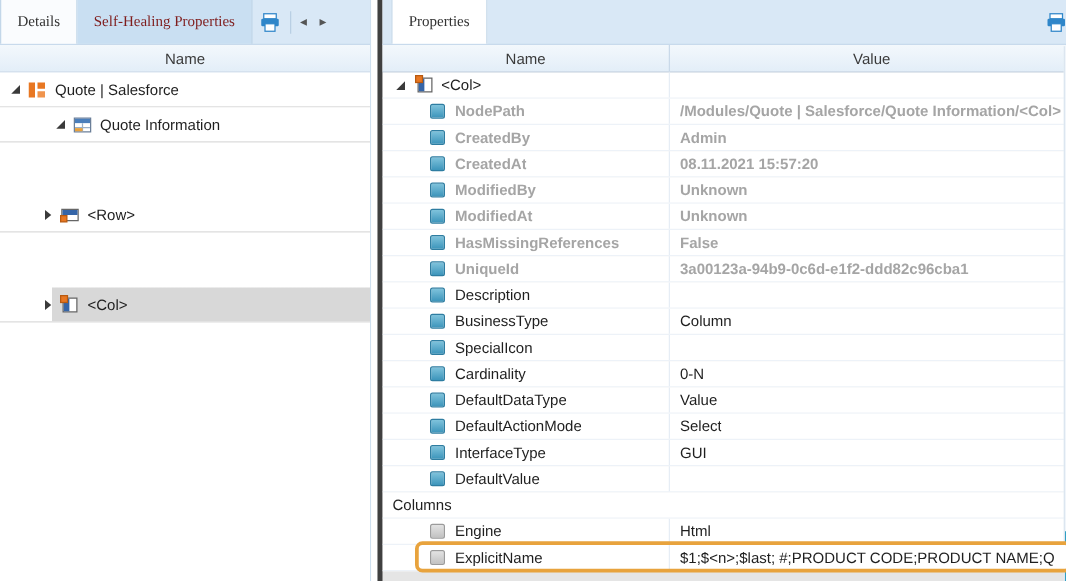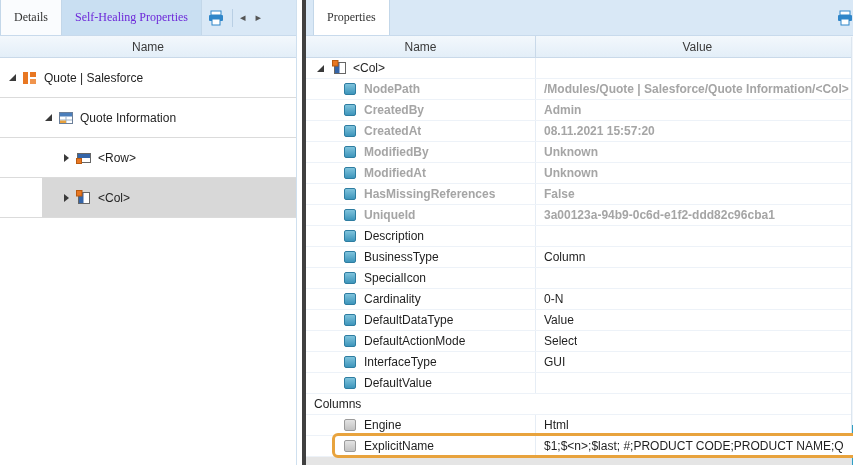--- a/index.html
+++ b/index.html
@@ -10,38 +10,38 @@
     display:flex; background:#fff;
   }
   
   .left-panel { width:297px; flex:none; display:flex; flex-direction:column; border-right:1px solid #cfe0ef; background:#fff; }
   .gap { width:5px; flex:none; background:#fff; }
   .right-panel { flex:1; display:flex; flex-direction:column; position:relative; background:#e5e5e5; border-left:4px solid #404040; }
   
   .tabstrip { height:36px; flex:none; background:var(--tab-strip,#d9e8f6); display:flex; align-items:stretch; border-bottom:1px solid #c8daec; }
   .tab { display:flex; align-items:center; padding:0 13px; border-right:1px solid #c3d7e9; white-space:nowrap; color:#333;font-family:Liberation Serif, serif; }
   .tab.details { background:#fafcfe; border-left:1px solid #c3d7e9; }
-  .tab.shp { background:#c9dff2; color:#6d28d9; }
+  .tab.shp { background:#c9dff2; color:#7f1d1d; }
   .tab.props { background:#ffffff; margin-left:7px; border-left:1px solid #c3d7e9; }
   .icon-btn { display:flex; align-items:center; padding:0 6px; }
   .vsep { width:1px; height:18px; background:#b9cfe4; align-self:center; margin:0 2px; }
   .nav-arrow { display:flex; align-items:center; padding:0 5px; font-size:11px; color:#555; }
   .strip-spacer { flex:1; }
   
   .grid-header { height:22px; flex:none; background:linear-gradient(#f3f8fc,#e3eef8); border-bottom:1px solid #c9d9e9; display:flex; align-items:center; color:#3a3a3a; }
   .hcell { text-align:center; height:100%; display:flex; align-items:center; justify-content:center; }
   .hcell.full { flex:1; }
   .hcell.name-col { width:230px; flex:none; border-right:1px solid #c9d9e9; }
   .hcell.value-col { flex:1; }
   
   .tree { flex:1; overflow:hidden; }
-  .tree-row { height:40px; display:flex; align-items:center; border-bottom:1px solid #dbdbdb; position:relative; background:#fff; }
+  .tree-row { height:28px; display:flex; align-items:center; border-bottom:1px solid #dbdbdb; position:relative; background:#fff; }
   .tree-row.lvl0 { padding-left:6px; }
   .tree-row.lvl1 { padding-left:42px; }
-  .tree-row.lvl2 { padding-left:60px; }
+  .tree-row.lvl2 { padding-left:32px;margin-top:44px; }
   .tree-row.selected { background:linear-gradient(to right,#ffffff 42px,var(--selection,#d8d8d8) 42px); }
   .arrow { width:12px; height:12px; flex:none; display:flex; align-items:center; justify-content:center; margin-right:4px; }
   .tree-row[data-arrow="expanded"] .arrow::before,
   .arrow.expanded::before { content:""; width:0; height:0; border-left:7px solid transparent; border-bottom:7px solid #3a3a3a; }
   .tree-row[data-arrow="collapsed"] .arrow::before { content:""; width:0; height:0; border-top:4px solid transparent; border-bottom:4px solid transparent; border-left:5px solid #3a3a3a; }
   .ticon { width:16px; height:16px; flex:none; margin-right:6px; position:relative; }
   .ticon svg { display:none; position:absolute; left:0; top:0; }
   .tree-row[data-icon="module-icon"]  .i-module { display:block; }
   .tree-row[data-icon="table-icon"]   .i-table  { display:block; }
   .tree-row[data-icon="row-icon"]     .i-row    { display:block; }

